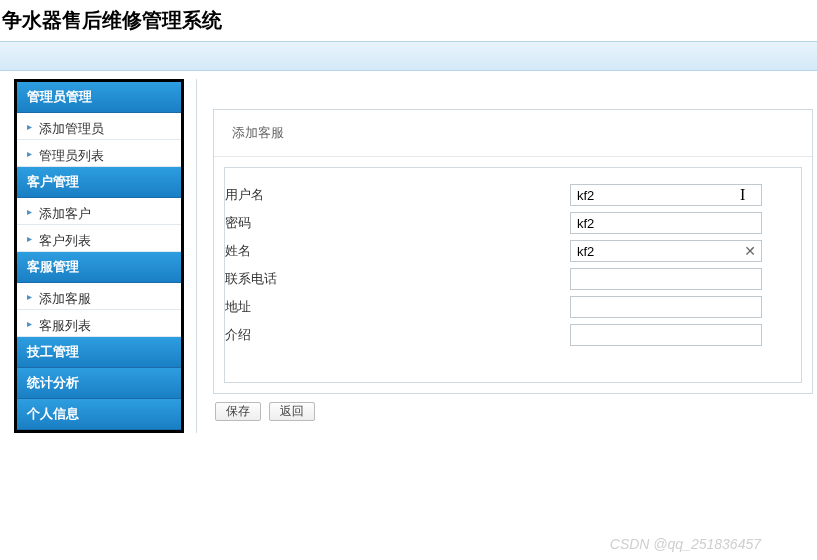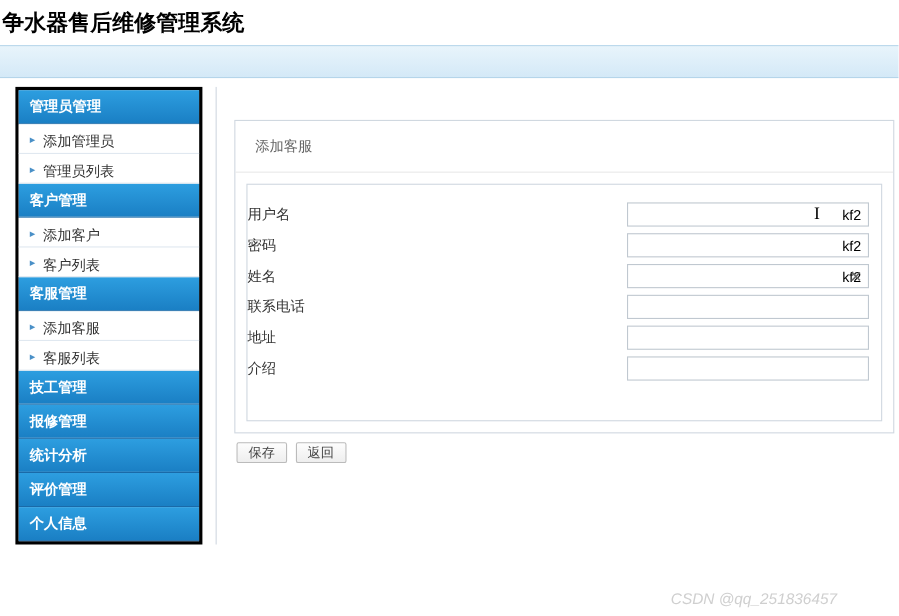--- a/index.html
+++ b/index.html
@@ -22,21 +22,21 @@
     
     .main { flex: 1; margin-left: 12px; border-left: 1px solid #d0d8e0; padding-left: 16px; position: relative; }
     
     .panel { border: 1px solid #d0d8e0; margin-top: 30px; width: 600px; }
     .panel-title { padding: 14px 18px; color: #666; font-size: 13px; border-bottom: 1px solid #e8e8e8; }
     
     .form-area { border: 1px solid #d0d8e0; margin: 10px; padding: 16px 0 30px 0; }
     
     .form-row { display: flex; align-items: center; margin-bottom: 6px; }
     .form-label { width: 345px; text-align: left; padding-right: 6px; color: #333; font-size: 13px; }
-    .form-input { width: 220px; height: 22px; border: 1px solid #c0c8d0; padding: 2px 6px; font-size: 13px; outline: none; text-align: right; }
+    .form-input { width: 192px; height: 22px; border: 1px solid #c0c8d0; padding: 2px 6px; font-size: 13px; outline: none; }
     .input-wrap { position: relative; display: inline-block; }
     .clear-x { position: absolute; right: 6px; top: 3px; color: #666; font-size: 14px; cursor: pointer; font-family: Arial; }
     
     .buttons { margin-top: 8px; margin-left: 2px; }
     .btn { background: linear-gradient(to bottom, #fdfdfd, #eee); border: 1px solid #bbb; padding: 0 10px; font-size: 12px; color: #444; cursor: pointer; margin-right: 4px; border-radius: 2px; }
     
     .watermark { position: absolute; bottom: 8px; right: 56px; color: #cfcfcf; font-size: 14px; font-style: italic; }
     
     .cursor-text { position: absolute; pointer-events: none; font-family: serif; font-size: 16px; color: #000; }
   </style>
@@ -59,23 +59,21 @@
     <div class="menu-items">
       <div class="menu-item">添加客户</div>
       <div class="menu-item">客户列表</div>
     </div>
     <div class="menu-header">客服管理</div>
     <div class="menu-items">
       <div class="menu-item">添加客服</div>
       <div class="menu-item">客服列表</div>
     </div>
     <div class="menu-header">技工管理</div>
-    <div class="menu-header">报修管理</div>
     <div class="menu-header">统计分析</div>
-    <div class="menu-header">评价管理</div>
     <div class="menu-header">个人信息</div>
   </div>
 
   <div class="main">
     <div class="panel">
       <div class="panel-title">添加客服</div>
       <div class="form-area">
         <div class="form-row">
           <div class="form-label">用户名</div>
           <div class="input-wrap">

